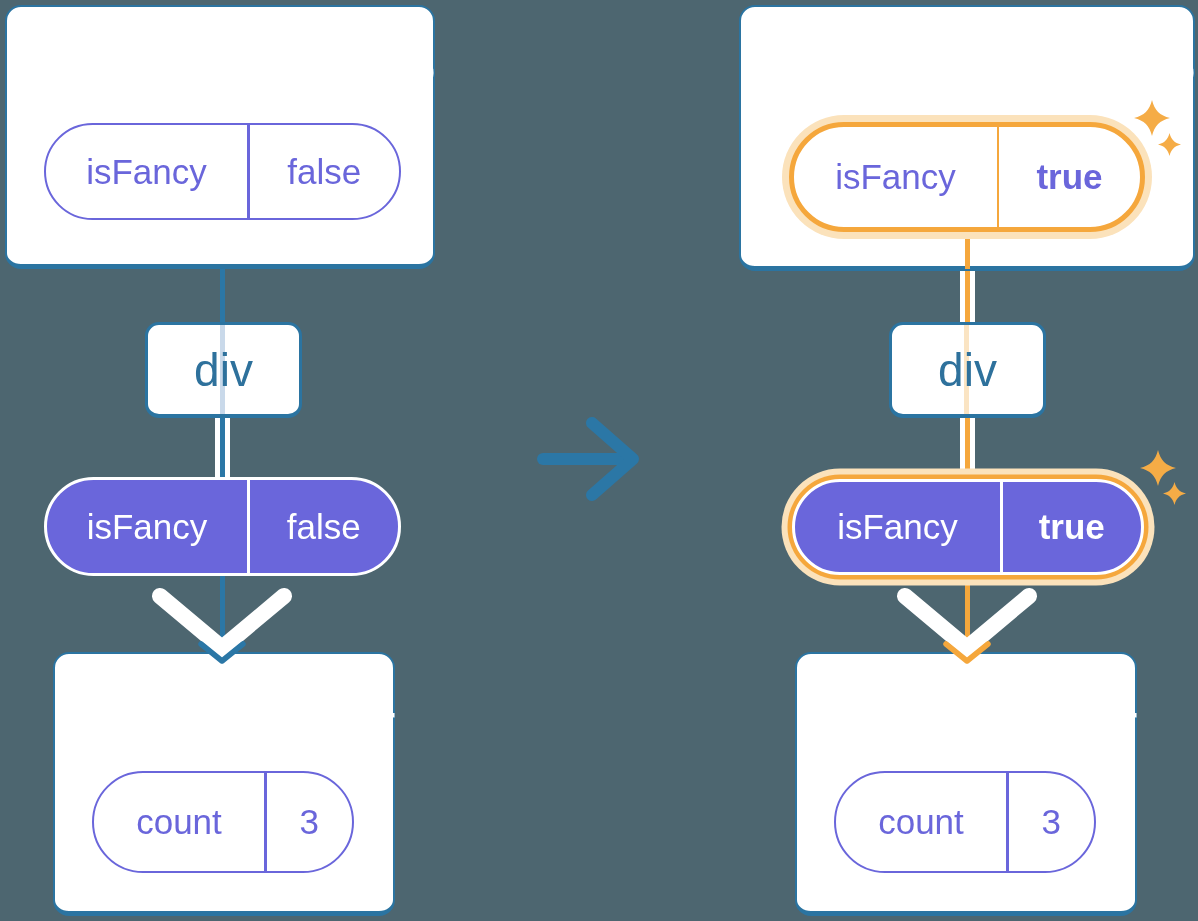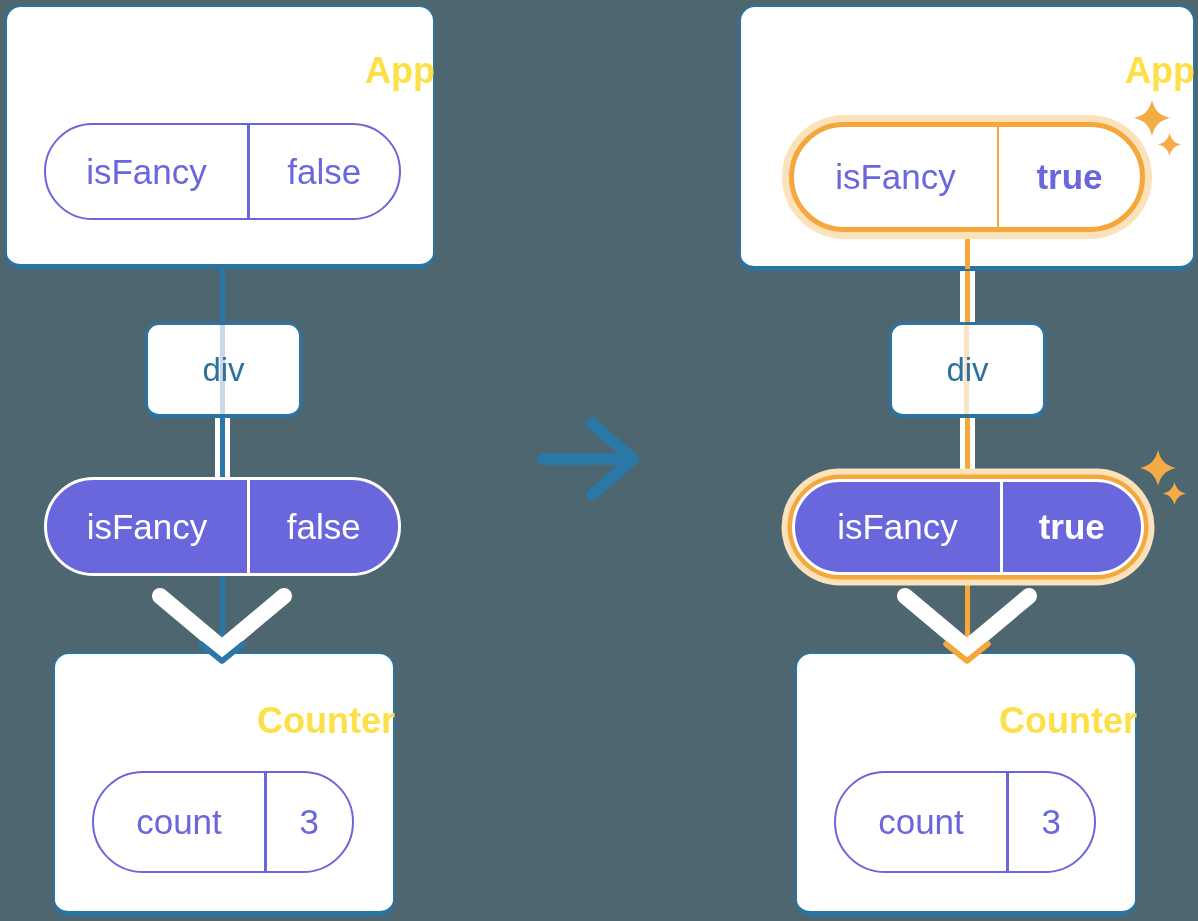--- a/index.html
+++ b/index.html
@@ -15,24 +15,24 @@
     border:2.5px solid #2b74a1; border-bottom-width:5px;
     border-radius:16px; z-index:2;
   }
   .divbox {
     position:absolute; background:#ffffff;
     border:3px solid #2b74a1; border-bottom-width:4px;
     border-radius:14px; z-index:2;
     display:flex; align-items:center; justify-content:center;
   }
   .divbox .inner-line { position:absolute; top:0; bottom:0; width:5px; }
-  .divbox .lbl { position:relative; font-size:33px; font-weight:500; color:#2e719c; }
+  .divbox .lbl { position:relative; font-size:46px; font-weight:500; color:#2e719c; }
   .card-title {
     position:absolute; text-align:right; z-index:3;
-    font-size:36px; font-weight:600; color:#fde047;
+    font-size:36px; font-weight:600; color:#ffffff;
   }
   
   .pill {
     position:absolute; display:flex; align-items:stretch;
     border-radius:999px; z-index:5; overflow:hidden;
   }
   .pill .cell { display:flex; align-items:center; justify-content:center; font-size:35px; }
   .pill .sep { width:2.5px; align-self:stretch; }
   .pill-outline { border:2.5px solid #6a66db; background:transparent; }
   .pill-outline .cell { color:#6a66db; }

